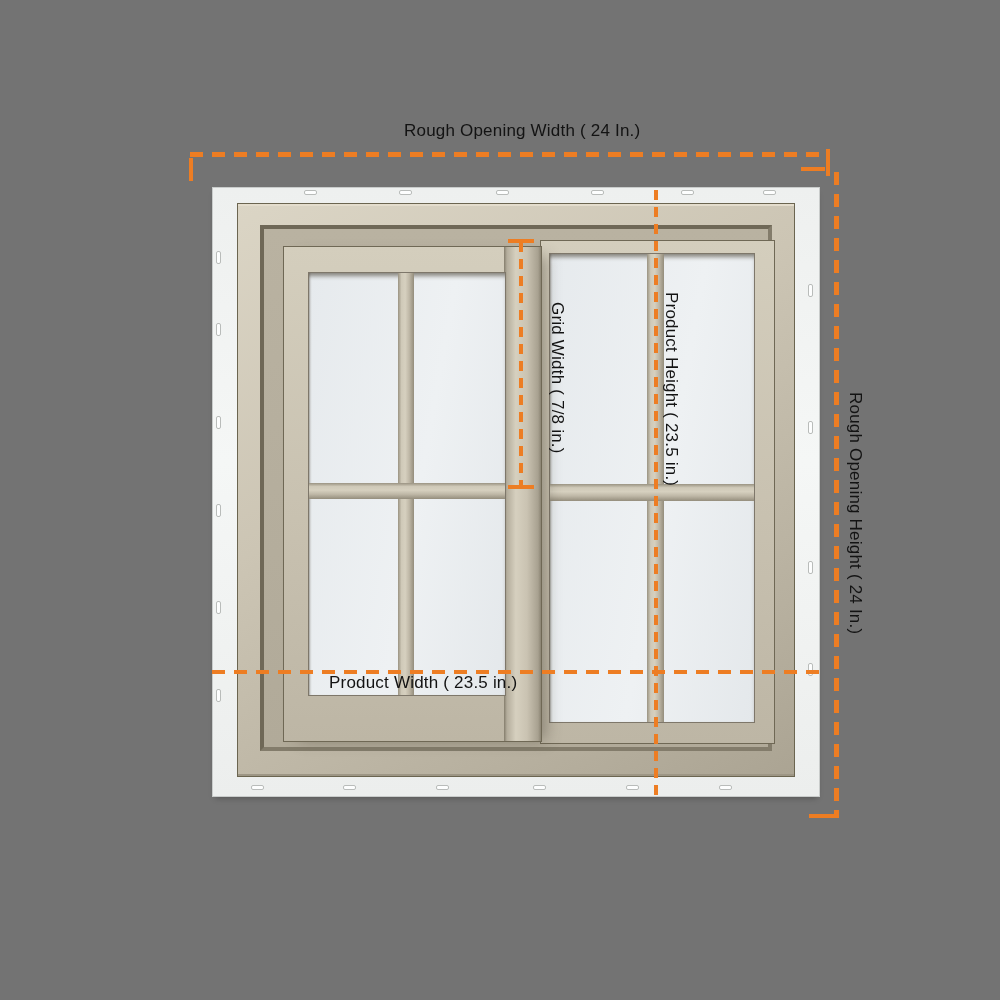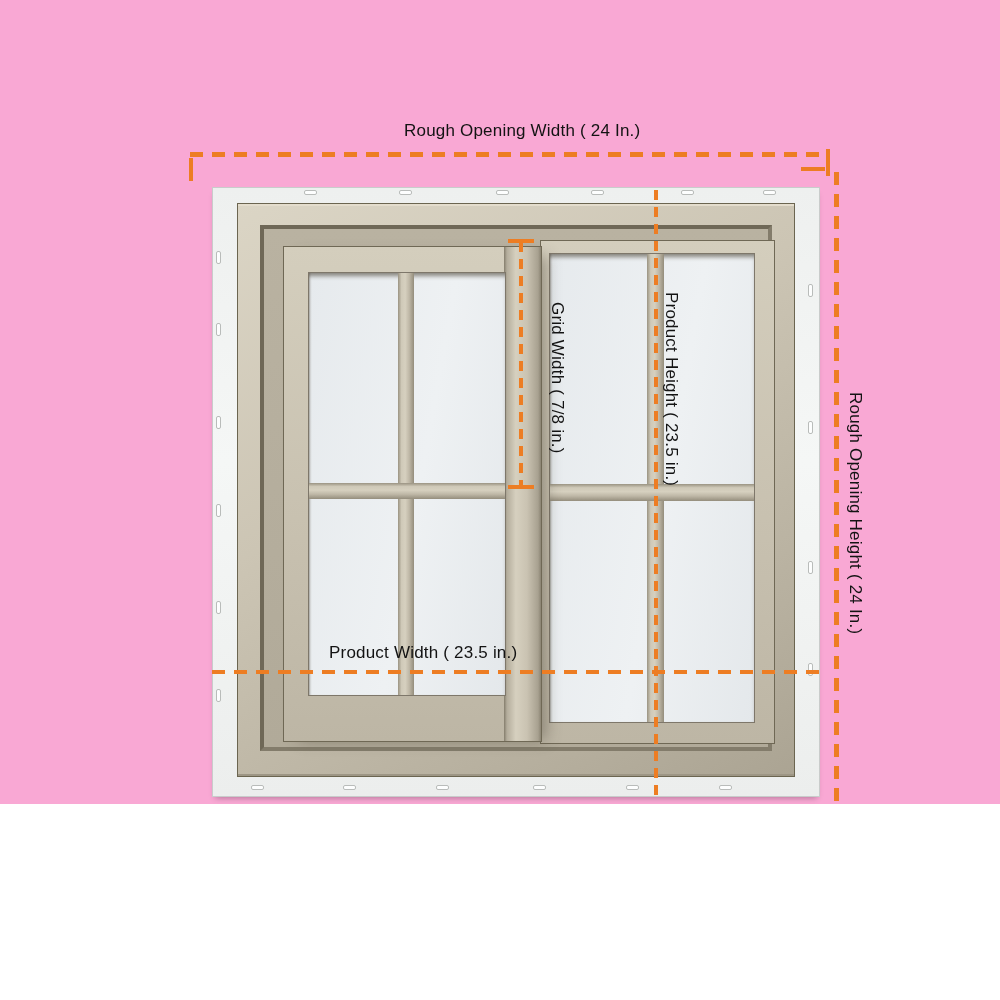--- a/index.html
+++ b/index.html
@@ -1,16 +1,16 @@
 <!DOCTYPE html>
 <html><head>
 <meta charset="utf-8">
 <style>
   html,body{margin:0;padding:0;background:#ffffff;}
-  .stage{position:relative;width:1000px;height:804px;background:#f9a8d4;overflow:hidden;
+  .stage{position:relative;width:1000px;height:1000px;background:#737373;overflow:hidden;
          font-family:"Liberation Sans",sans-serif;}
 
   
   .dim-label{position:absolute;font-size:17px;color:#131313;white-space:nowrap;letter-spacing:.2px;}
   .dim-label.vert{writing-mode:vertical-rl;}
   .dash-h{position:absolute;height:5px;
     background-image:repeating-linear-gradient(90deg,#ED7D23 0,#ED7D23 13px,transparent 13px,transparent 22px);}
   .dash-v{position:absolute;width:5px;
     background-image:repeating-linear-gradient(180deg,#ED7D23 0,#ED7D23 13px,transparent 13px,transparent 22px);}
   .dash-v.thin{width:4px;
@@ -116,21 +116,21 @@
     <div class="tick" style="left:809px;top:814px;width:25px;height:4px;"></div>
     <div class="dim-label vert" style="left:845px;top:392px;">Rough Opening Height ( 24 In.)</div>
   </div>
 
   <div>
     <div class="dash-v thin" style="left:654px;top:190px;height:607px;"></div>
     <div class="dim-label vert" style="left:661px;top:292px;">Product Height ( 23.5 in.)</div>
   </div>
 
   <div>
-    <div class="dim-label" style="left:329px;top:643px;text-align:center;">Product Width ( 23.5 in.)</div>
+    <div class="dim-label" style="left:329px;top:673px;text-align:center;">Product Width ( 23.5 in.)</div>
     <div class="dash-h thin" style="left:212px;top:670px;width:608px;"></div>
   </div>
 
   <div>
     <div class="dash-v thin" style="left:519px;top:242px;height:246px;"></div>
     <div class="tick" style="left:508px;top:239px;width:26px;height:4px;"></div>
     <div class="tick" style="left:508px;top:485px;width:26px;height:4px;"></div>
     <div class="dim-label vert" style="left:547px;top:302px;">Grid Width ( 7/8 in.)</div>
   </div>
 

